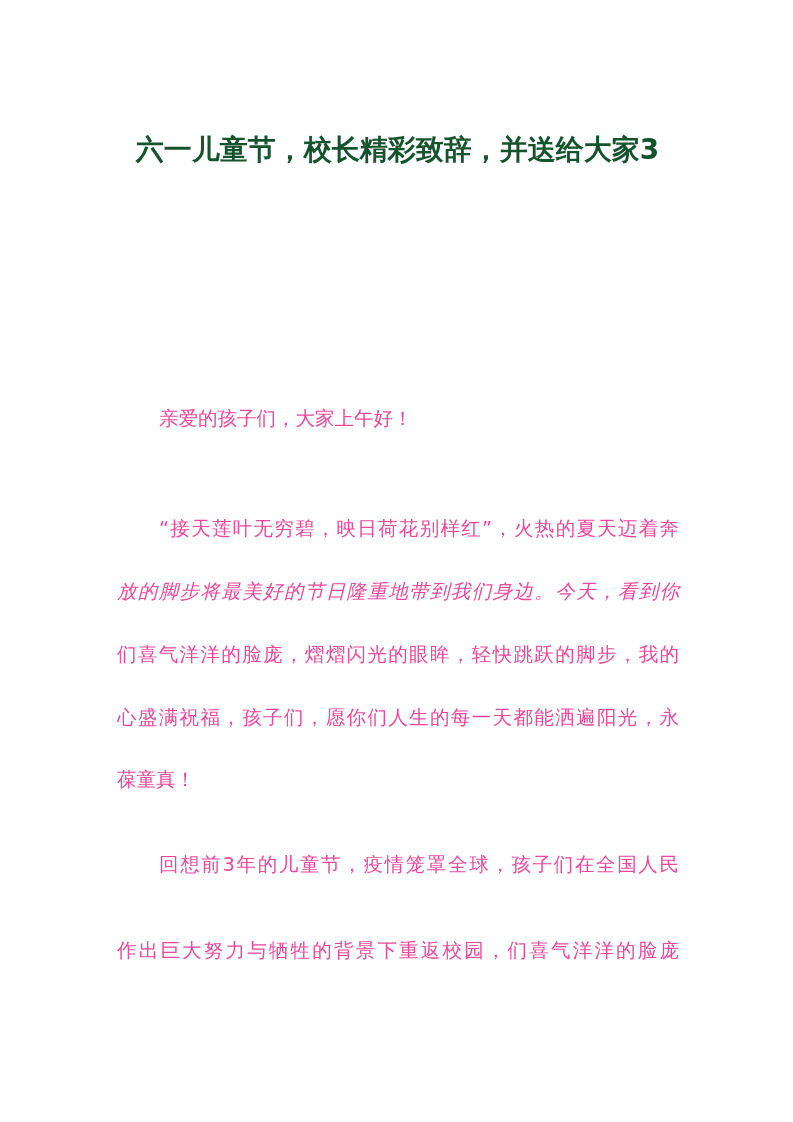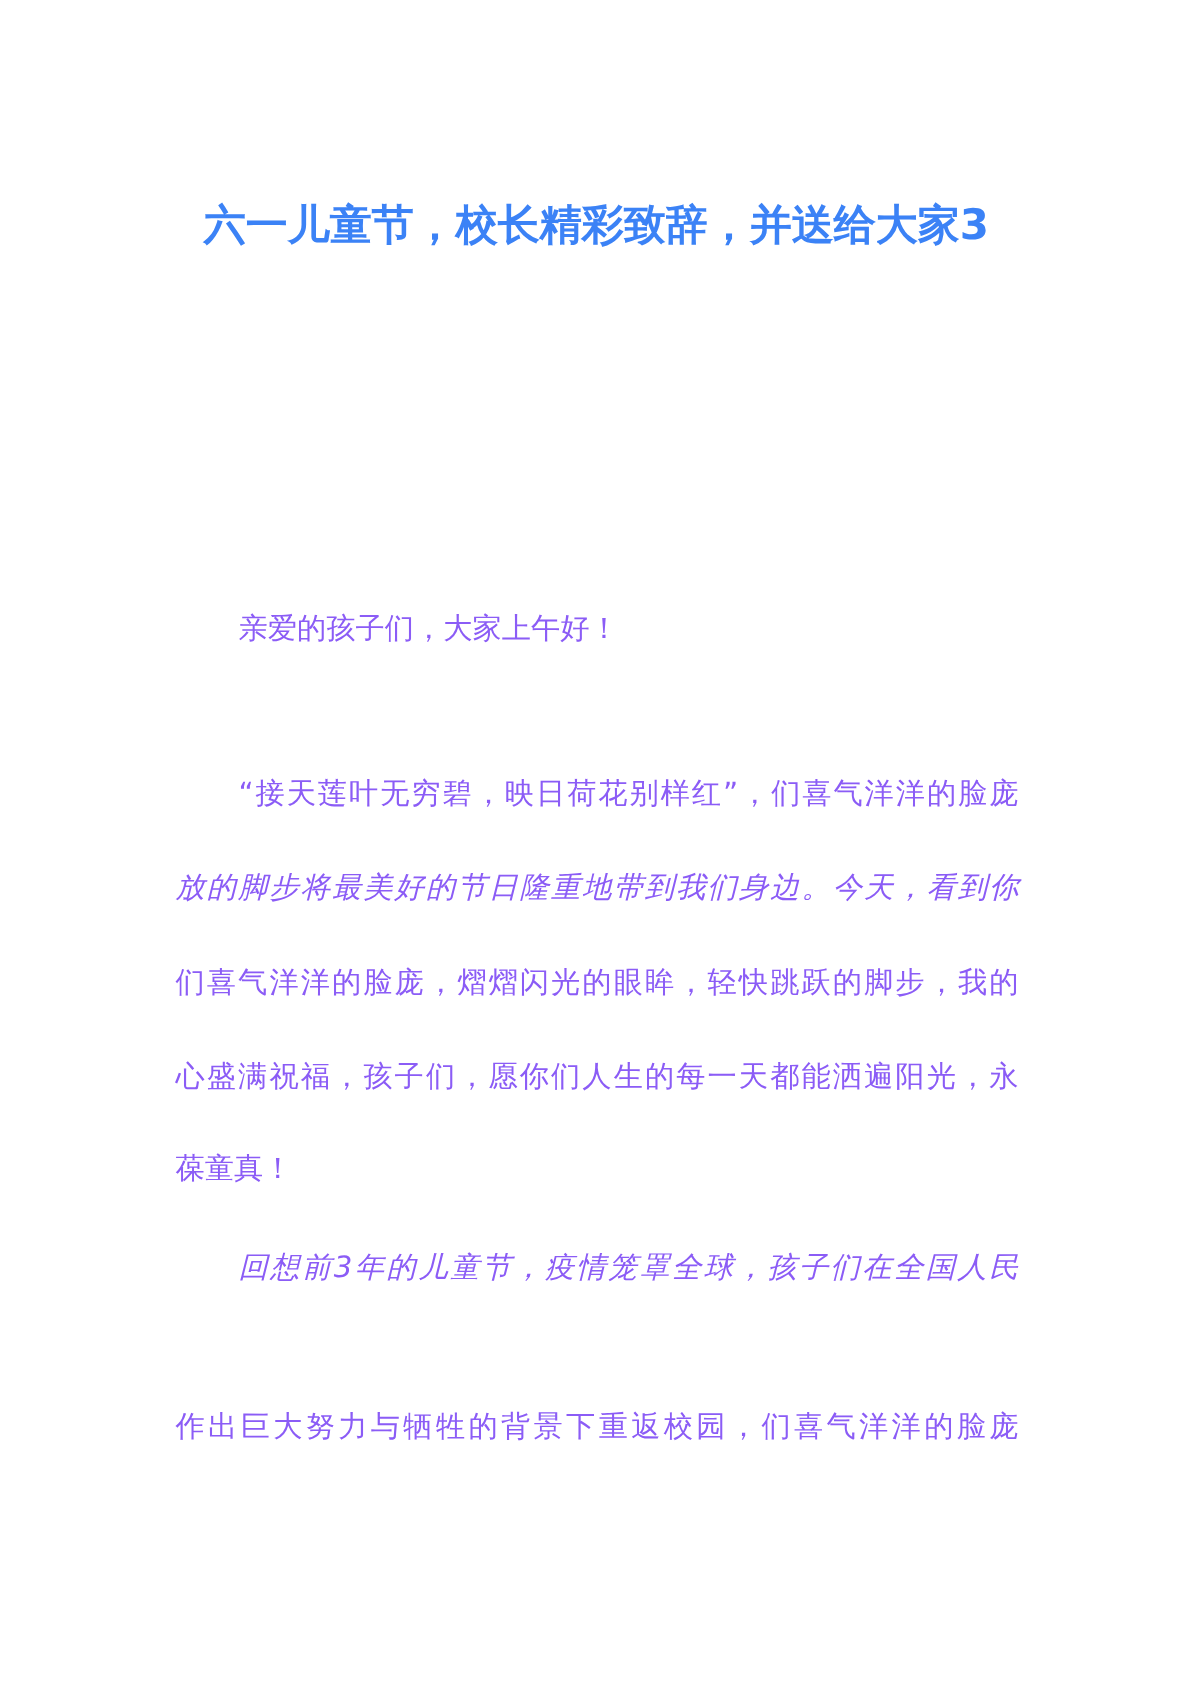--- a/index.html
+++ b/index.html
@@ -24,50 +24,50 @@
     }
     .title {
       position: absolute;
       left: 110px;
       width: 575px;
       text-align: center;
       font-weight: bold;
       font-size: 28px;
       line-height: 32px;
       letter-spacing: 0px;
-      color: #3b82f6;
+      color: #14532d;
       white-space: nowrap;
     }
     .title.l1 { top: 134px; }
     .title.l2 { top: 232px; }
     .line {
       position: absolute;
       left: 117px;
       width: 562px;
       font-size: 19.5px;
       line-height: 26px;
       white-space: nowrap;
-      color: #8b5cf6;
+      color: #ec4899;
       text-align: justify;
       text-align-last: justify;
     }
     .line.indent { left: 159px; width: 520px; }
     .line.last { text-align-last: left; }
   </style>
 </head>
 <body>
 
 <div class="page">
 
   <div class="title l1">六一儿童节，校长精彩致辞，并送给大家3</div>
 
   <div class="line indent last" style="top:406px;">亲爱的孩子们，大家上午好！</div>
 
-  <div class="line indent" style="top:516px;">“接天莲叶无穷碧，映日荷花别样红”，们喜气洋洋的脸庞</div>
+  <div class="line indent" style="top:516px;">“接天莲叶无穷碧，映日荷花别样红”，火热的夏天迈着奔</div>
   <div class="line" style="top:579px;font-style:italic;">放的脚步将最美好的节日隆重地带到我们身边。今天，看到你</div>
   <div class="line" style="top:705px;">心盛满祝福，孩子们，愿你们人生的每一天都能洒遍阳光，永</div>
   <div class="line" style="top:642px;">们喜气洋洋的脸庞，熠熠闪光的眼眸，轻快跳跃的脚步，我的</div>
   <div class="line last" style="top:767px;font-family:Liberation Serif, serif;">葆童真！</div>
 
-  <div class="line indent" style="top:832px;font-style:italic;">回想前3年的儿童节，疫情笼罩全球，孩子们在全国人民</div>
+  <div class="line indent" style="top:852px;">回想前3年的儿童节，疫情笼罩全球，孩子们在全国人民</div>
   <div class="line" style="top:938px;">作出巨大努力与牺牲的背景下重返校园，们喜气洋洋的脸庞</div>
 
 </div>
 
 </body></html>

